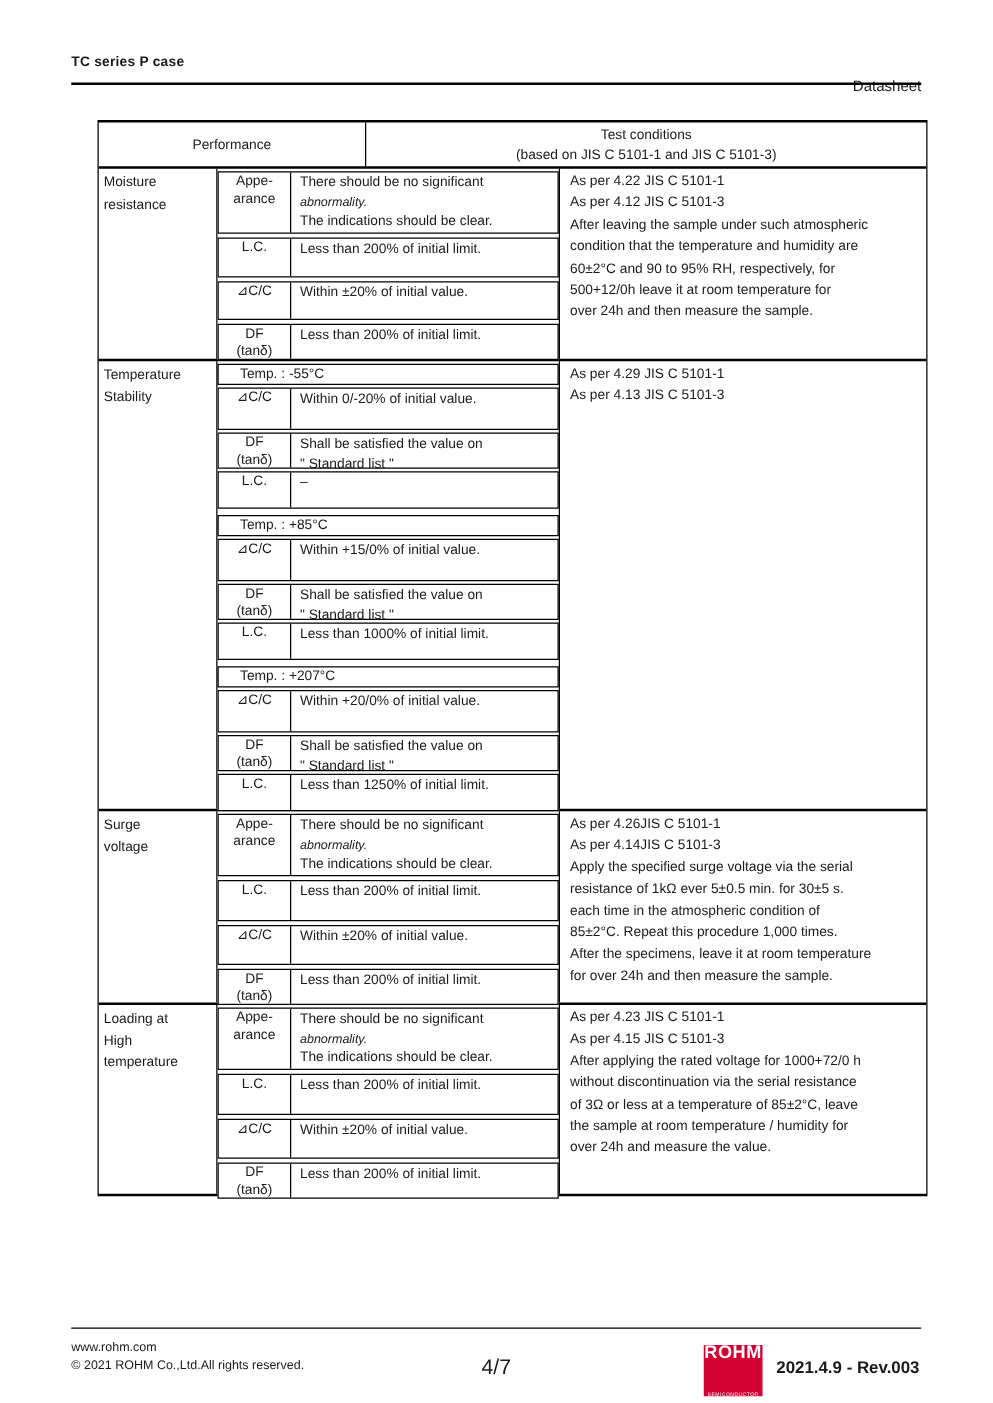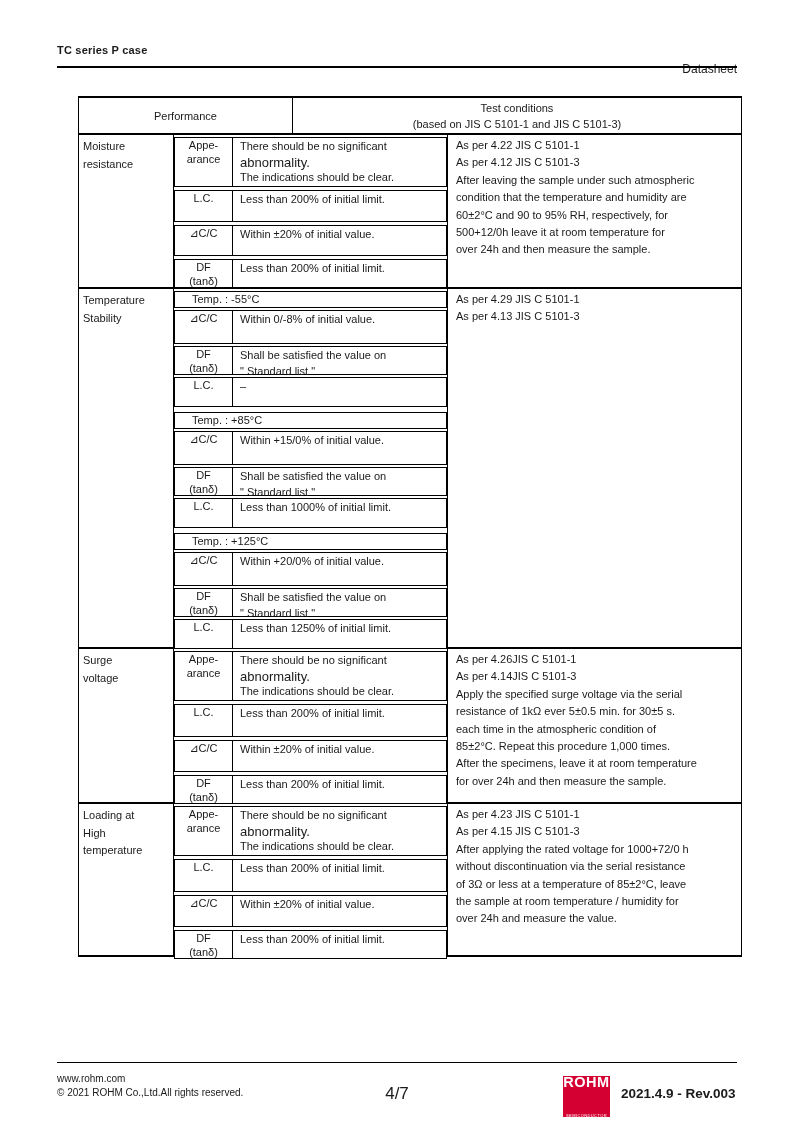--- a/index.html
+++ b/index.html
@@ -44,21 +44,21 @@
     width:294px; border-left:1px solid #000;
     padding:2px 4px 0 8px; line-height:17.4px;
   }
 
   .box { display:flex; border:1px solid #000; flex-shrink:0; background:#fff; }
   .lbl {
     width:58px; border-right:1px solid #000;
     text-align:center; padding-top:1px; line-height:13.5px;
   }
   .perf { flex:1; padding:1px 2px 0 7px; line-height:15.5px; }
-  .perf .em { font-size:13px; }
+  .perf .em { font-size:10px;font-style:italic; }
 
   .tgroup { display:flex; flex-direction:column; gap:2px; }
   .tgroup + .tgroup { margin-top:5px; }
   .tempbar {
     border:1px solid #000; height:17px; flex-shrink:0;
     line-height:14.5px; padding-left:17px;
   }
 
   
   .ftr-rule { position:absolute; left:57px; top:1062px; width:680px; height:1px; background:#000; }
@@ -127,21 +127,21 @@
 
   <div class="sect" style="height:360px">
     <div class="item pre">Temperature
 Stability</div>
     <div class="mid">
 
       <div class="tgroup">
         <div class="tempbar">Temp. : -55°C</div>
         <div class="box" style="height:34px">
           <div class="lbl">⊿C/C</div>
-          <div class="perf">Within 0/-8% of initial value.</div>
+          <div class="perf">Within 0/-20% of initial value.</div>
         </div>
         <div class="box" style="height:29px">
           <div class="lbl pre">DF
 (tanδ)</div>
           <div class="perf pre">Shall be satisfied the value on
 " Standard list "</div>
         </div>
         <div class="box" style="height:30px">
           <div class="lbl">L.C.</div>
           <div class="perf">–</div>
@@ -160,21 +160,21 @@
           <div class="perf pre">Shall be satisfied the value on
 " Standard list "</div>
         </div>
         <div class="box" style="height:30px">
           <div class="lbl">L.C.</div>
           <div class="perf">Less than 1000% of initial limit.</div>
         </div>
       </div>
 
       <div class="tgroup">
-        <div class="tempbar">Temp. : +125°C</div>
+        <div class="tempbar">Temp. : +207°C</div>
         <div class="box" style="height:34px">
           <div class="lbl">⊿C/C</div>
           <div class="perf">Within +20/0% of initial value.</div>
         </div>
         <div class="box" style="height:29px">
           <div class="lbl pre">DF
 (tanδ)</div>
           <div class="perf pre">Shall be satisfied the value on
 " Standard list "</div>
         </div>

